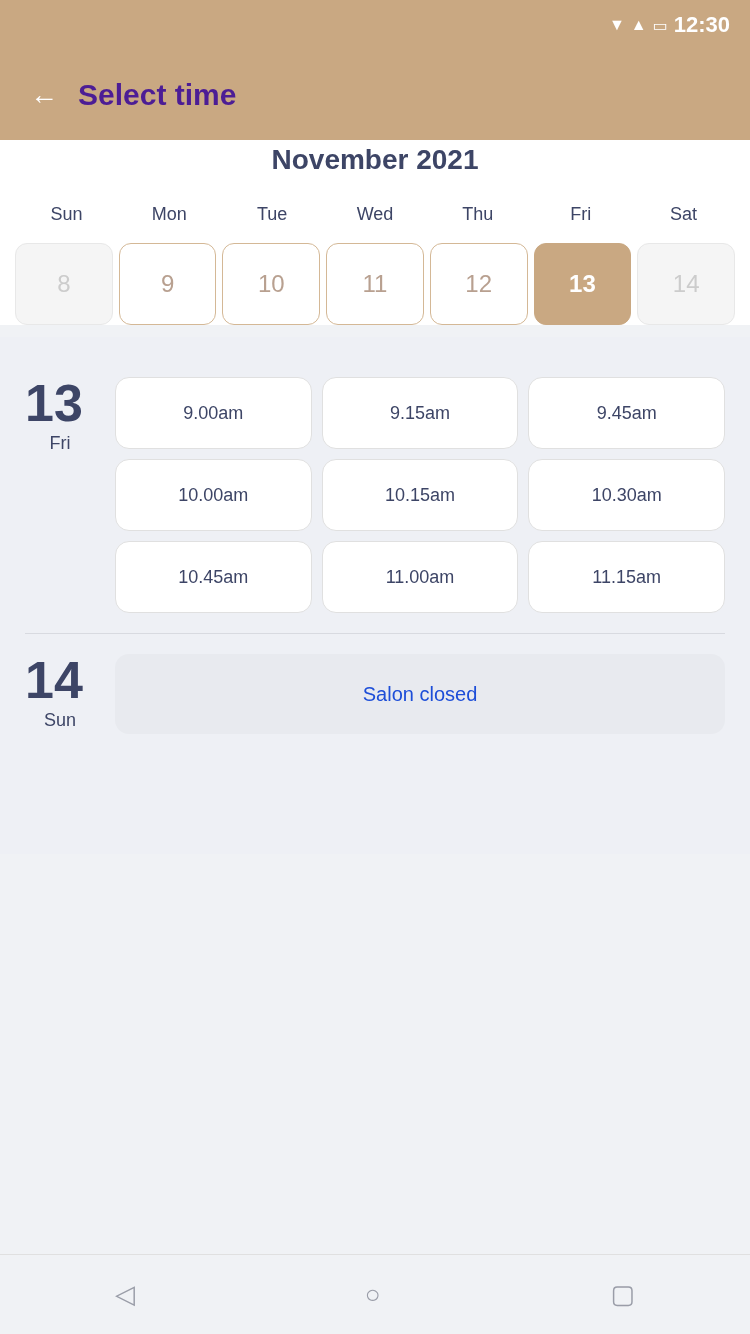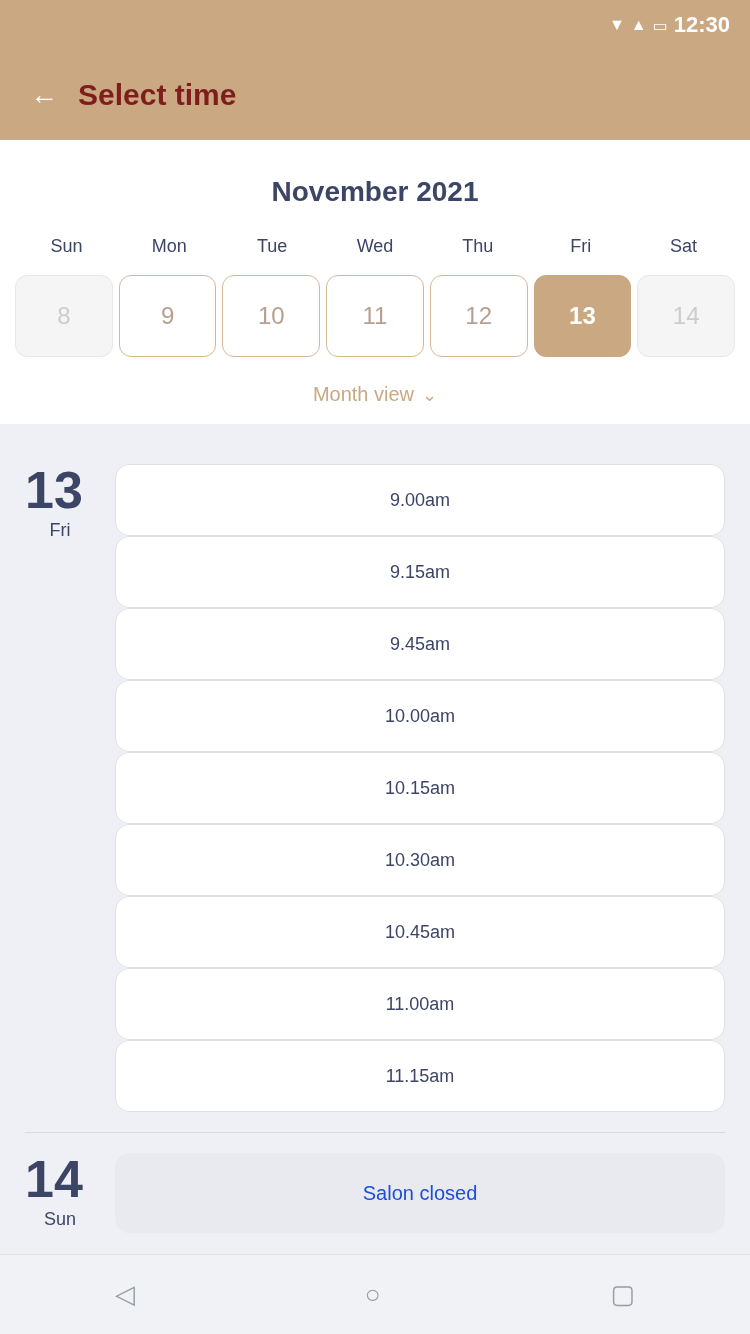--- a/index.html
+++ b/index.html
@@ -46,29 +46,29 @@
       padding: 0 30px;
       gap: 20px;
     }
     .back-btn {
       color: white;
       font-size: 28px;
       cursor: pointer;
       font-weight: 300;
     }
     .header-title {
-      color: #7f1d1d;
+      color: #4c1d95;
       font-size: 30px;
       font-weight: 700;
     }
 
     
     .calendar-section {
       background: white;
-      padding: 36px 15px 0;
+      padding: 4px 15px 0;
     }
     .month-title {
       text-align: center;
       color: #3d4566;
       font-size: 28px;
       font-weight: 600;
       margin-bottom: 20px;
     }
     .day-headers {
       display: grid;
@@ -152,21 +152,22 @@
     }
     .day-name {
       color: #3d4566;
       font-size: 18px;
       font-weight: 400;
       text-align: center;
       margin-top: 4px;
     }
     .slots-grid {
       display: grid;
-      grid-template-columns: repeat(1, 1fr);
+      grid-template-columns: repeat(3, 1fr);
+      gap: 10px;
       flex: 1;
     }
     .time-slot {
       background: white;
       border: 1px solid #e0e0e0;
       border-radius: 14px;
       height: 72px;
       display: flex;
       align-items: center;
       justify-content: center;
@@ -242,24 +243,20 @@
   <div class="week-row">
     <div class="day-cell disabled">8</div>
     <div class="day-cell">9</div>
     <div class="day-cell">10</div>
     <div class="day-cell">11</div>
     <div class="day-cell">12</div>
     <div class="day-cell selected">13</div>
     <div class="day-cell disabled">14</div>
   </div>
 
-  <div class="month-view-row">
-    <span class="month-view-label">Month view</span>
-    <span class="chevron-down">⌄</span>
-  </div>
 </div>
 
 <div class="slots-section">
 
   <div class="day-section">
     <div class="day-label">
       <div class="day-number">13</div>
       <div class="day-name">Fri</div>
     </div>
     <div class="slots-grid">

